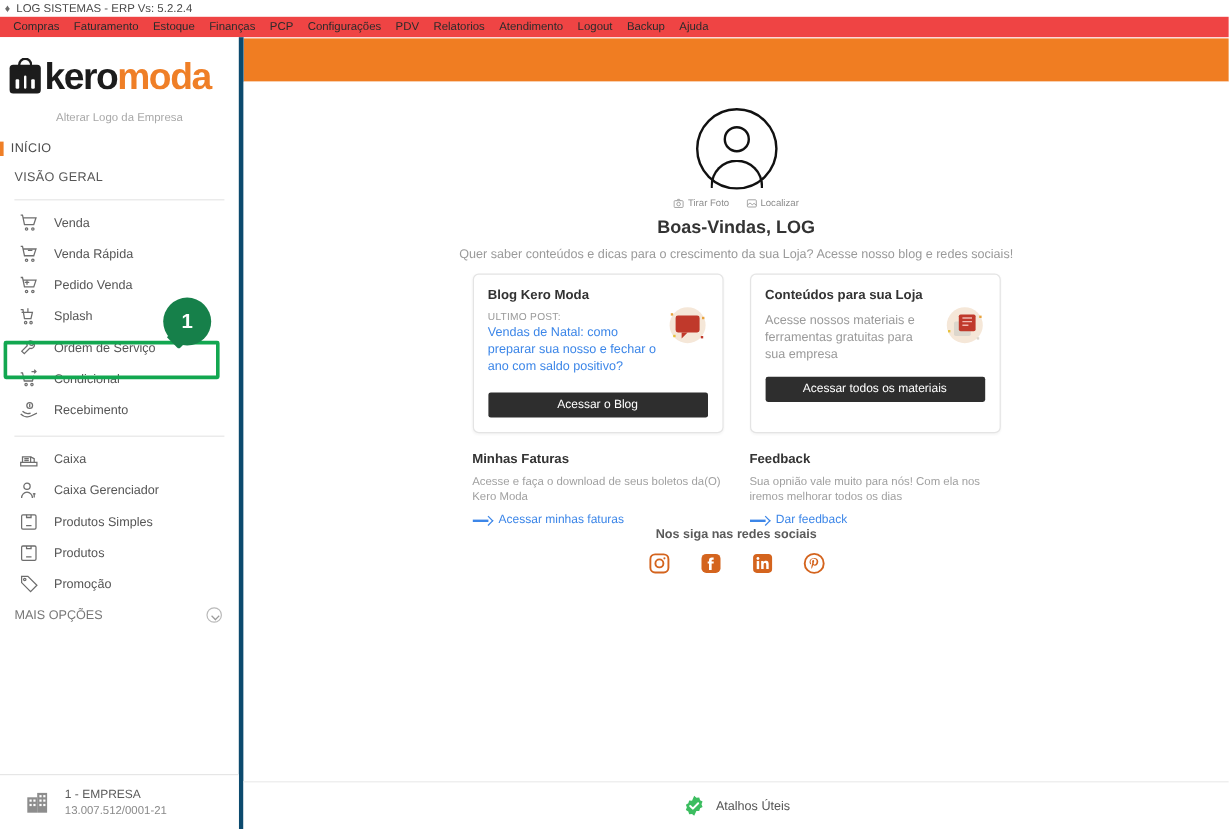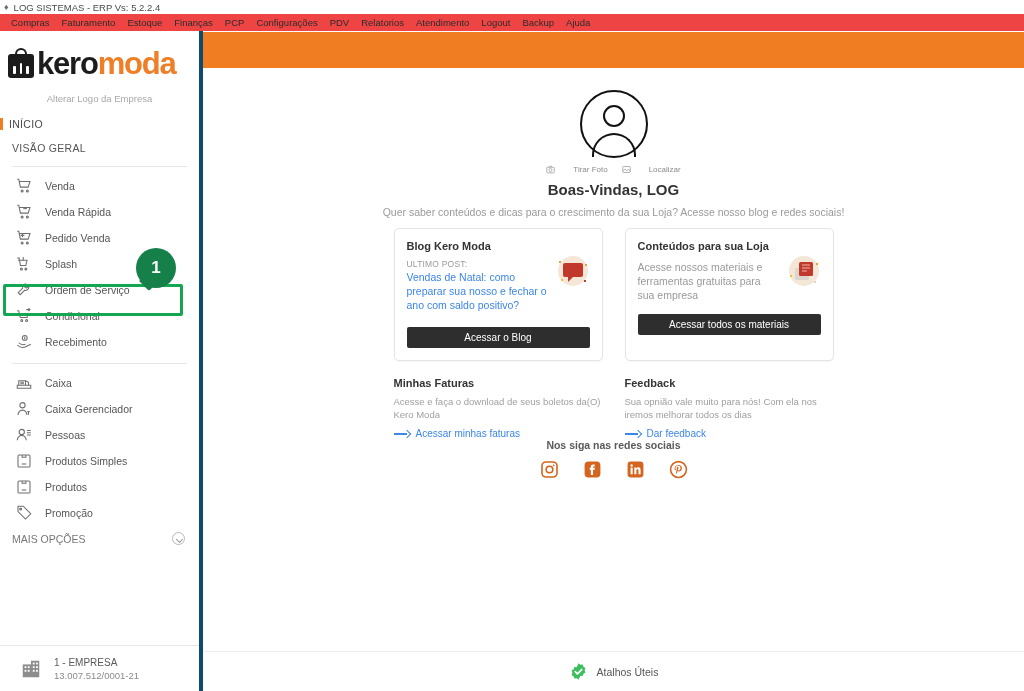--- a/index.html
+++ b/index.html
@@ -177,21 +177,21 @@
   .avatar .body {
     position:absolute; left:50%; bottom:-1px; transform:translateX(-50%);
     width:44px; height:24px; border:2px solid #111;
     border-bottom:none; border-radius:22px 22px 0 0;
   }
   .avatar-actions {
     display:flex; align-items:center; justify-content:center; gap:14px;
     margin-top:7px;
   }
   .avatar-actions .act {
-    display:flex; align-items:flex-end; gap:18px; font-size:8px; color:#8c8c8c;
+    display:flex; align-items:flex-end; gap:3px; font-size:8px; color:#8c8c8c;
     cursor:pointer;
   }
   .mini-ic { width:9px; height:9px; flex:none; color:#9a9a9a; }
   .welcome h1 { font-size:15px; color:#333; font-weight:bold; margin-top:7px; }
   .welcome .sub { font-size:10.5px; color:#9a9a9a; margin-top:8px; }
 
   .cards {
     display:flex; justify-content:center; gap:22px; margin-top:10px;
   }
   .card {
@@ -419,30 +419,20 @@
         <span class="ic">
           <svg width="18" height="18" viewBox="0 0 24 24" fill="none" stroke="currentColor" stroke-width="1.4">
             <circle cx="10" cy="7" r="3.5"></circle>
               <path d="M4 20c0-3.6 2.7-6.5 6-6.5s6 2.9 6 6.5"></path>
               <path d="M18 14.5v5M16.5 15.5h3"></path>
           </svg>
         </span>
         <span class="lbl">Caixa Gerenciador</span>
       </div>
 
-      <div class="menu-item">
-        <span class="ic">
-          <svg width="18" height="18" viewBox="0 0 24 24" fill="none" stroke="currentColor" stroke-width="1.4">
-            <circle cx="9" cy="8" r="3.5"></circle>
-              <path d="M3 19c0-3.6 2.7-6.5 6-6.5s6 2.9 6 6.5"></path>
-              <path d="M16 6h5M16 9h5M16 12h5"></path>
-          </svg>
-        </span>
-        <span class="lbl">Pessoas</span>
-      </div>
 
       <div class="menu-item">
         <span class="ic">
           <svg width="18" height="18" viewBox="0 0 24 24" fill="none" stroke="currentColor" stroke-width="1.4">
             <rect x="4" y="4" width="16" height="16" rx="1.5"></rect>
               <path d="M9.5 4v3h5V4"></path>
               <path d="M9 16h6"></path>
           </svg>
         </span>
         <span class="lbl">Produtos Simples</span>

